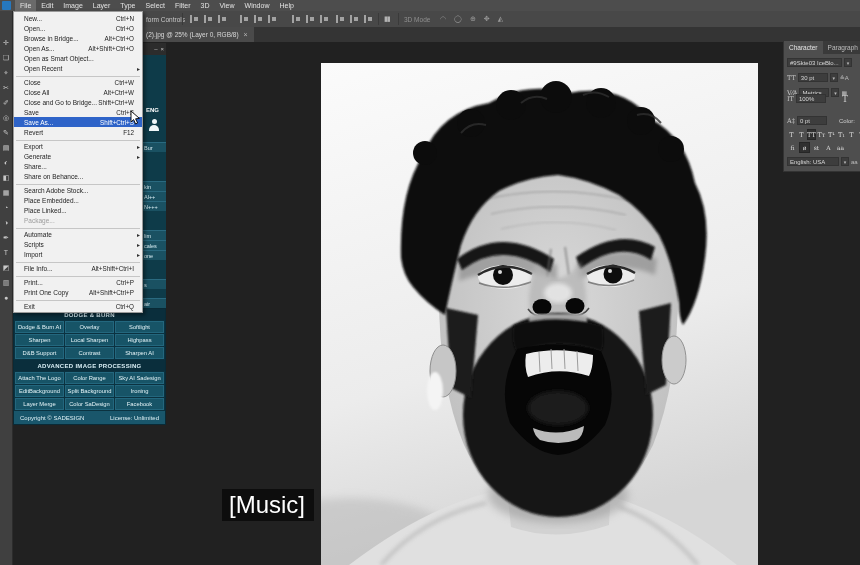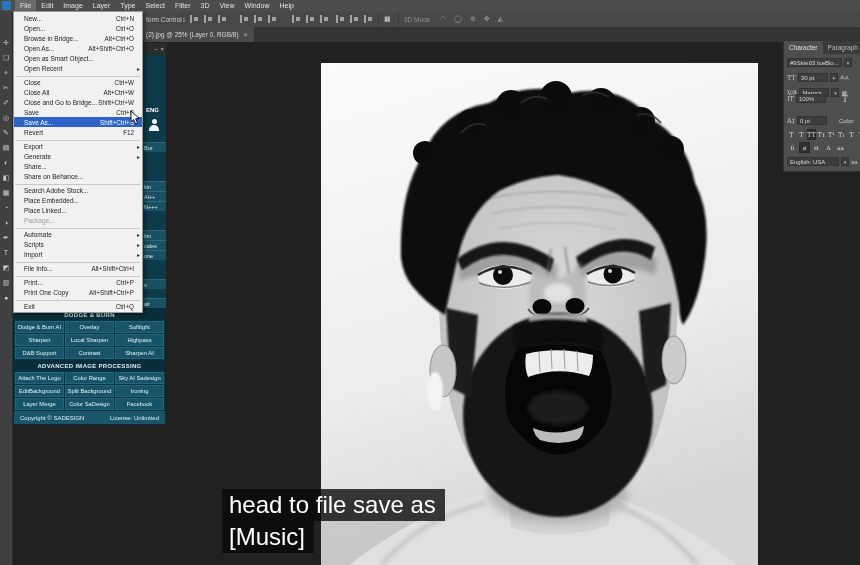--- a/index.html
+++ b/index.html
@@ -706,15 +706,14 @@
       </div>
     </div>
   <div class="cp-row" style="top:115px">
     <div class="cp-field" style="width:52px">English: USA</div>
     <div class="cp-caret">▾</div>
     <span class="cp-dimic">aa</span>
   </div>
 </div>
 
 <div class="caption">
-  <span class="cap-line">head to file save as</span>
   <span class="cap-line">[Music]</span>
 </div>
 
 </body></html>

